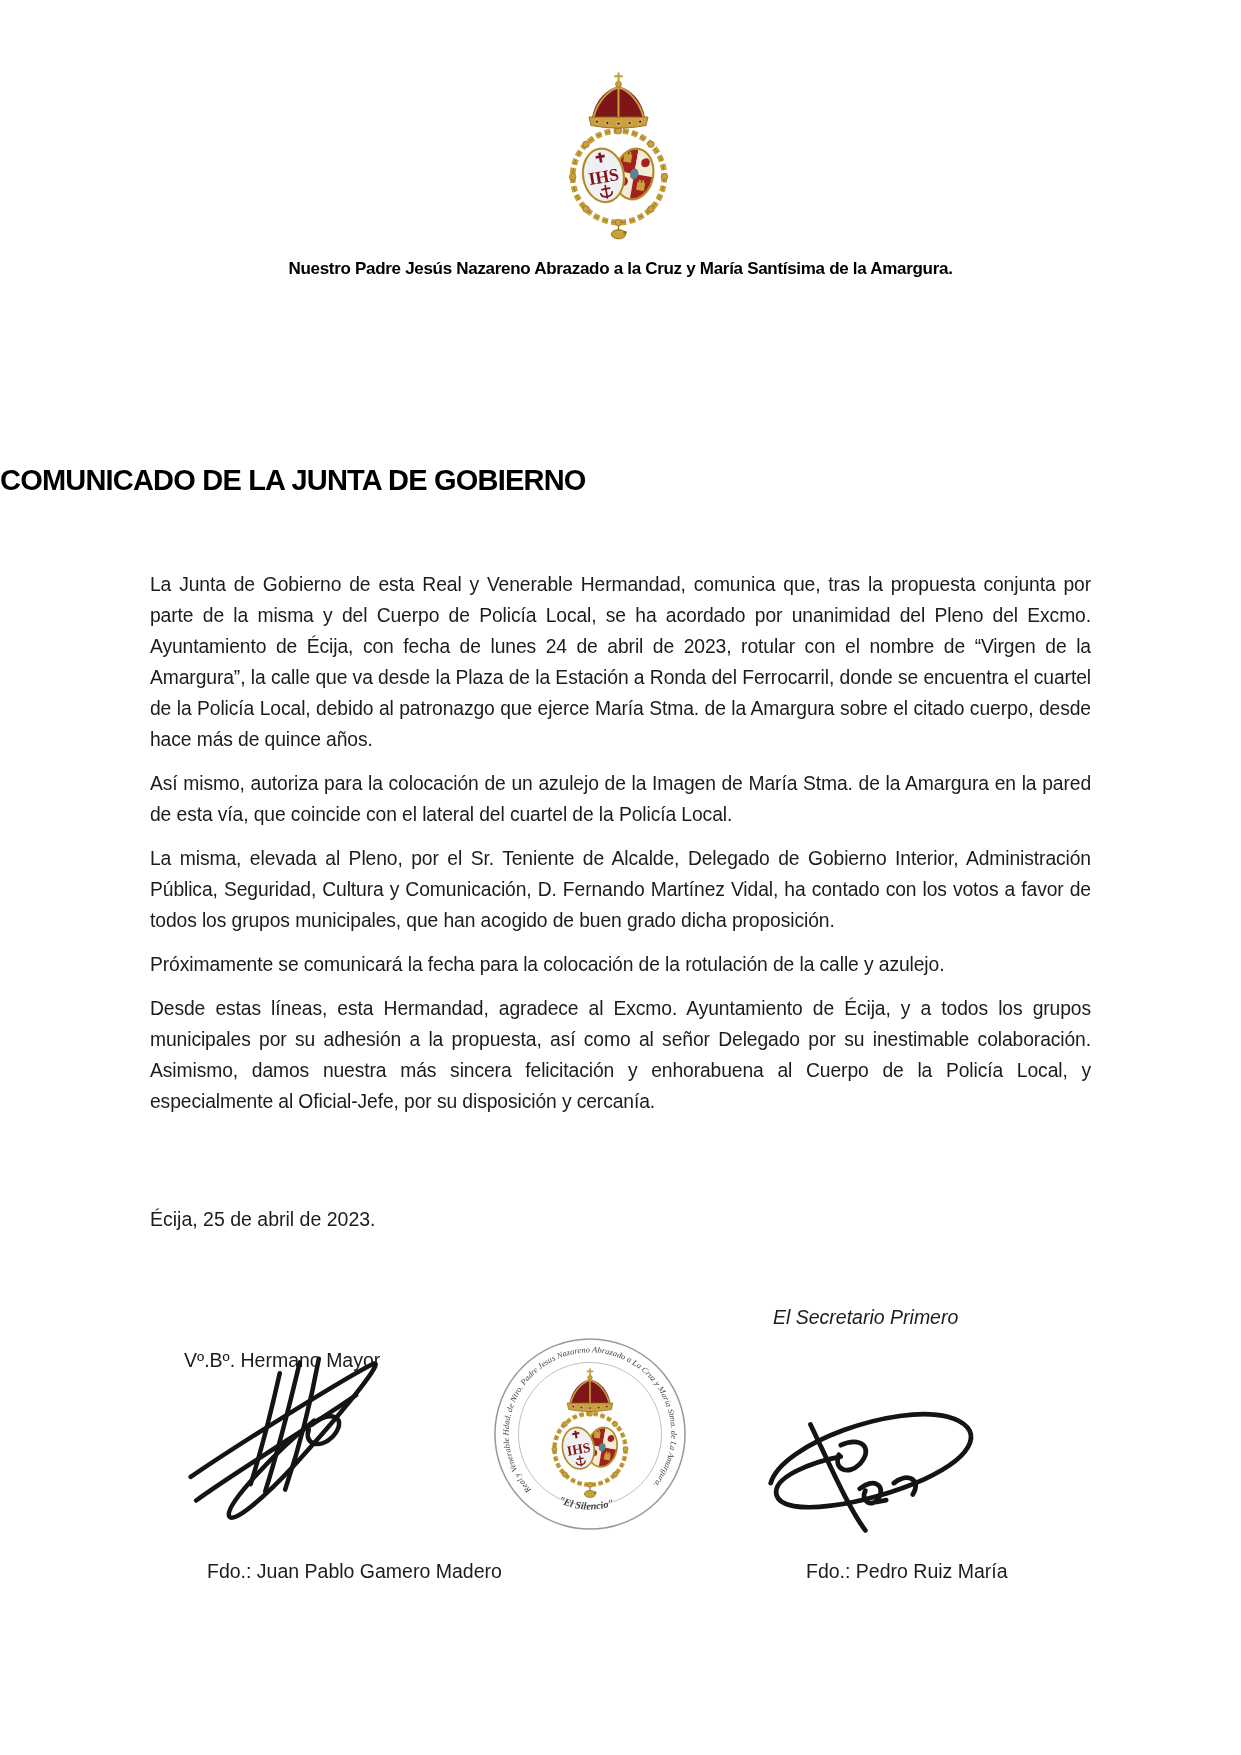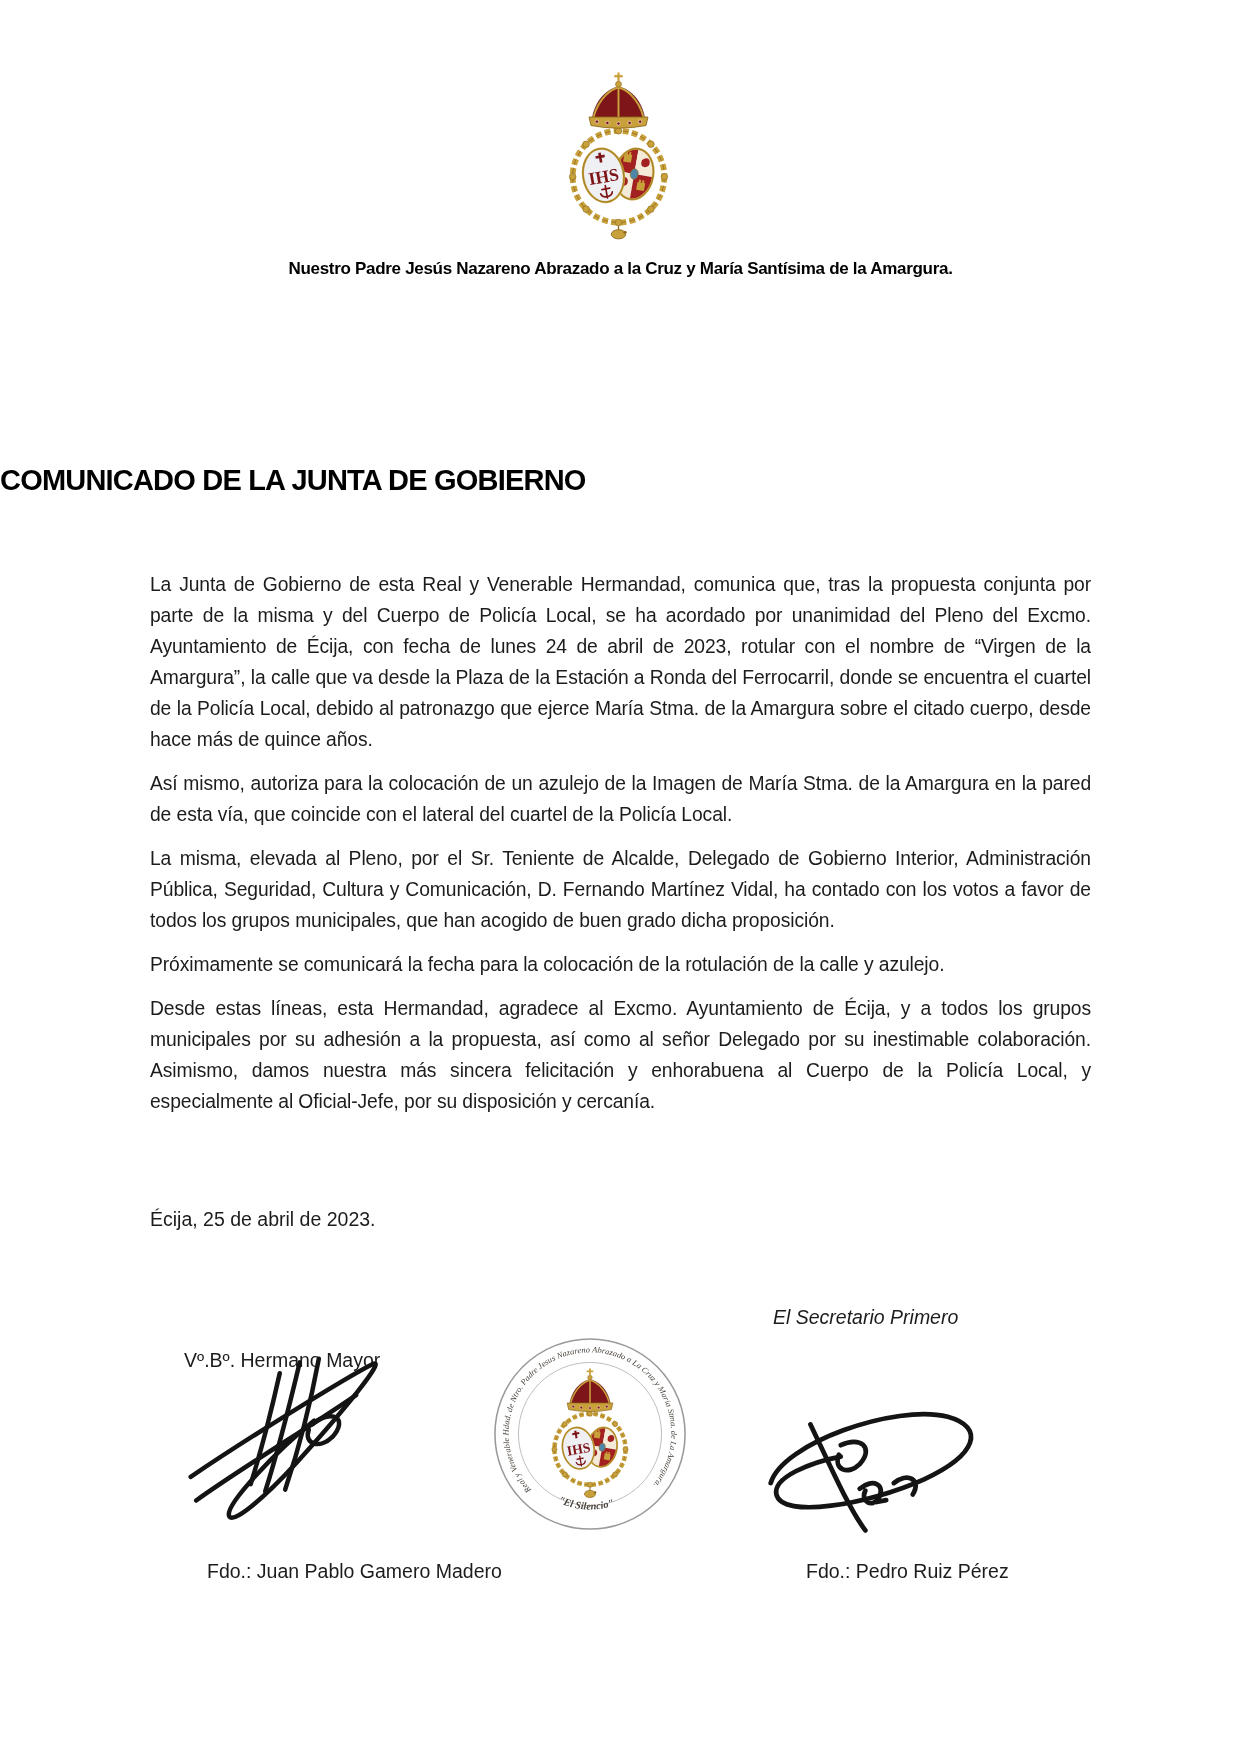--- a/index.html
+++ b/index.html
@@ -211,15 +211,15 @@
       <path d="M18,92 C30,50 150,8 205,22 C245,33 236,62 180,88 C120,115 30,130 24,104 C20,86 60,70 92,64"></path>
       <path d="M92,52 C112,42 128,54 112,72 C100,84 84,78 90,62"></path>
       <path d="M60,30 C80,72 100,118 118,142"></path>
       <path d="M112,98 C126,86 140,94 132,108 C126,118 112,112 118,100"></path>
       <path d="M148,92 C162,80 178,88 168,104"></path>
       <path d="M130,112 L140,110"></path>
     </g>
   </svg>
 
   <div class="sig-name left">Fdo.: Juan Pablo Gamero Madero</div>
-  <div class="sig-name right">Fdo.: Pedro Ruiz Pérez</div>
+  <div class="sig-name right">Fdo.: Pedro Ruiz María</div>
 
 </div>
 
 </body></html>

